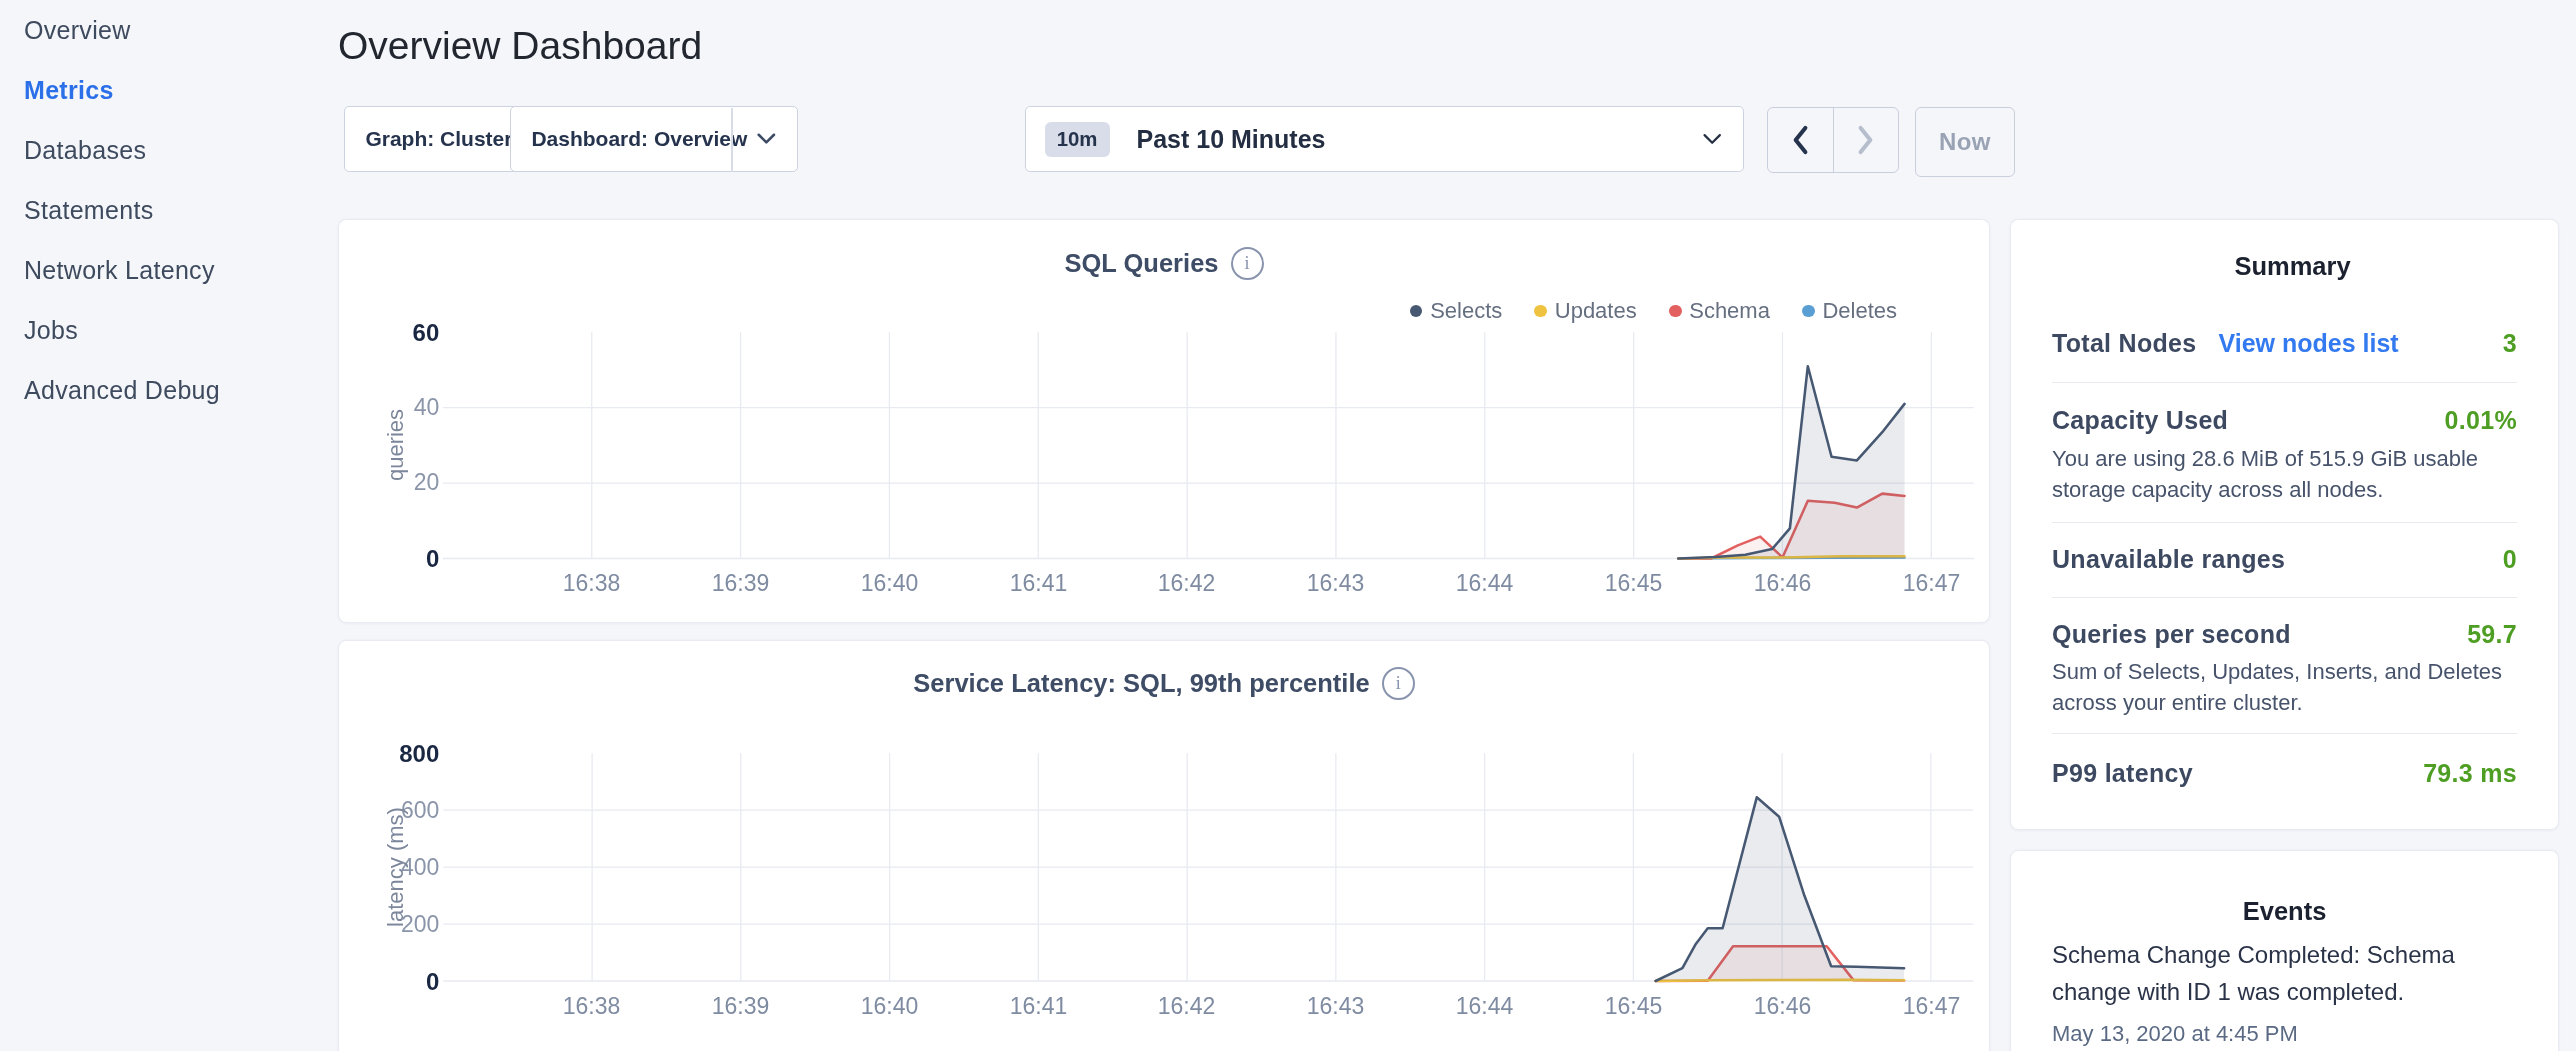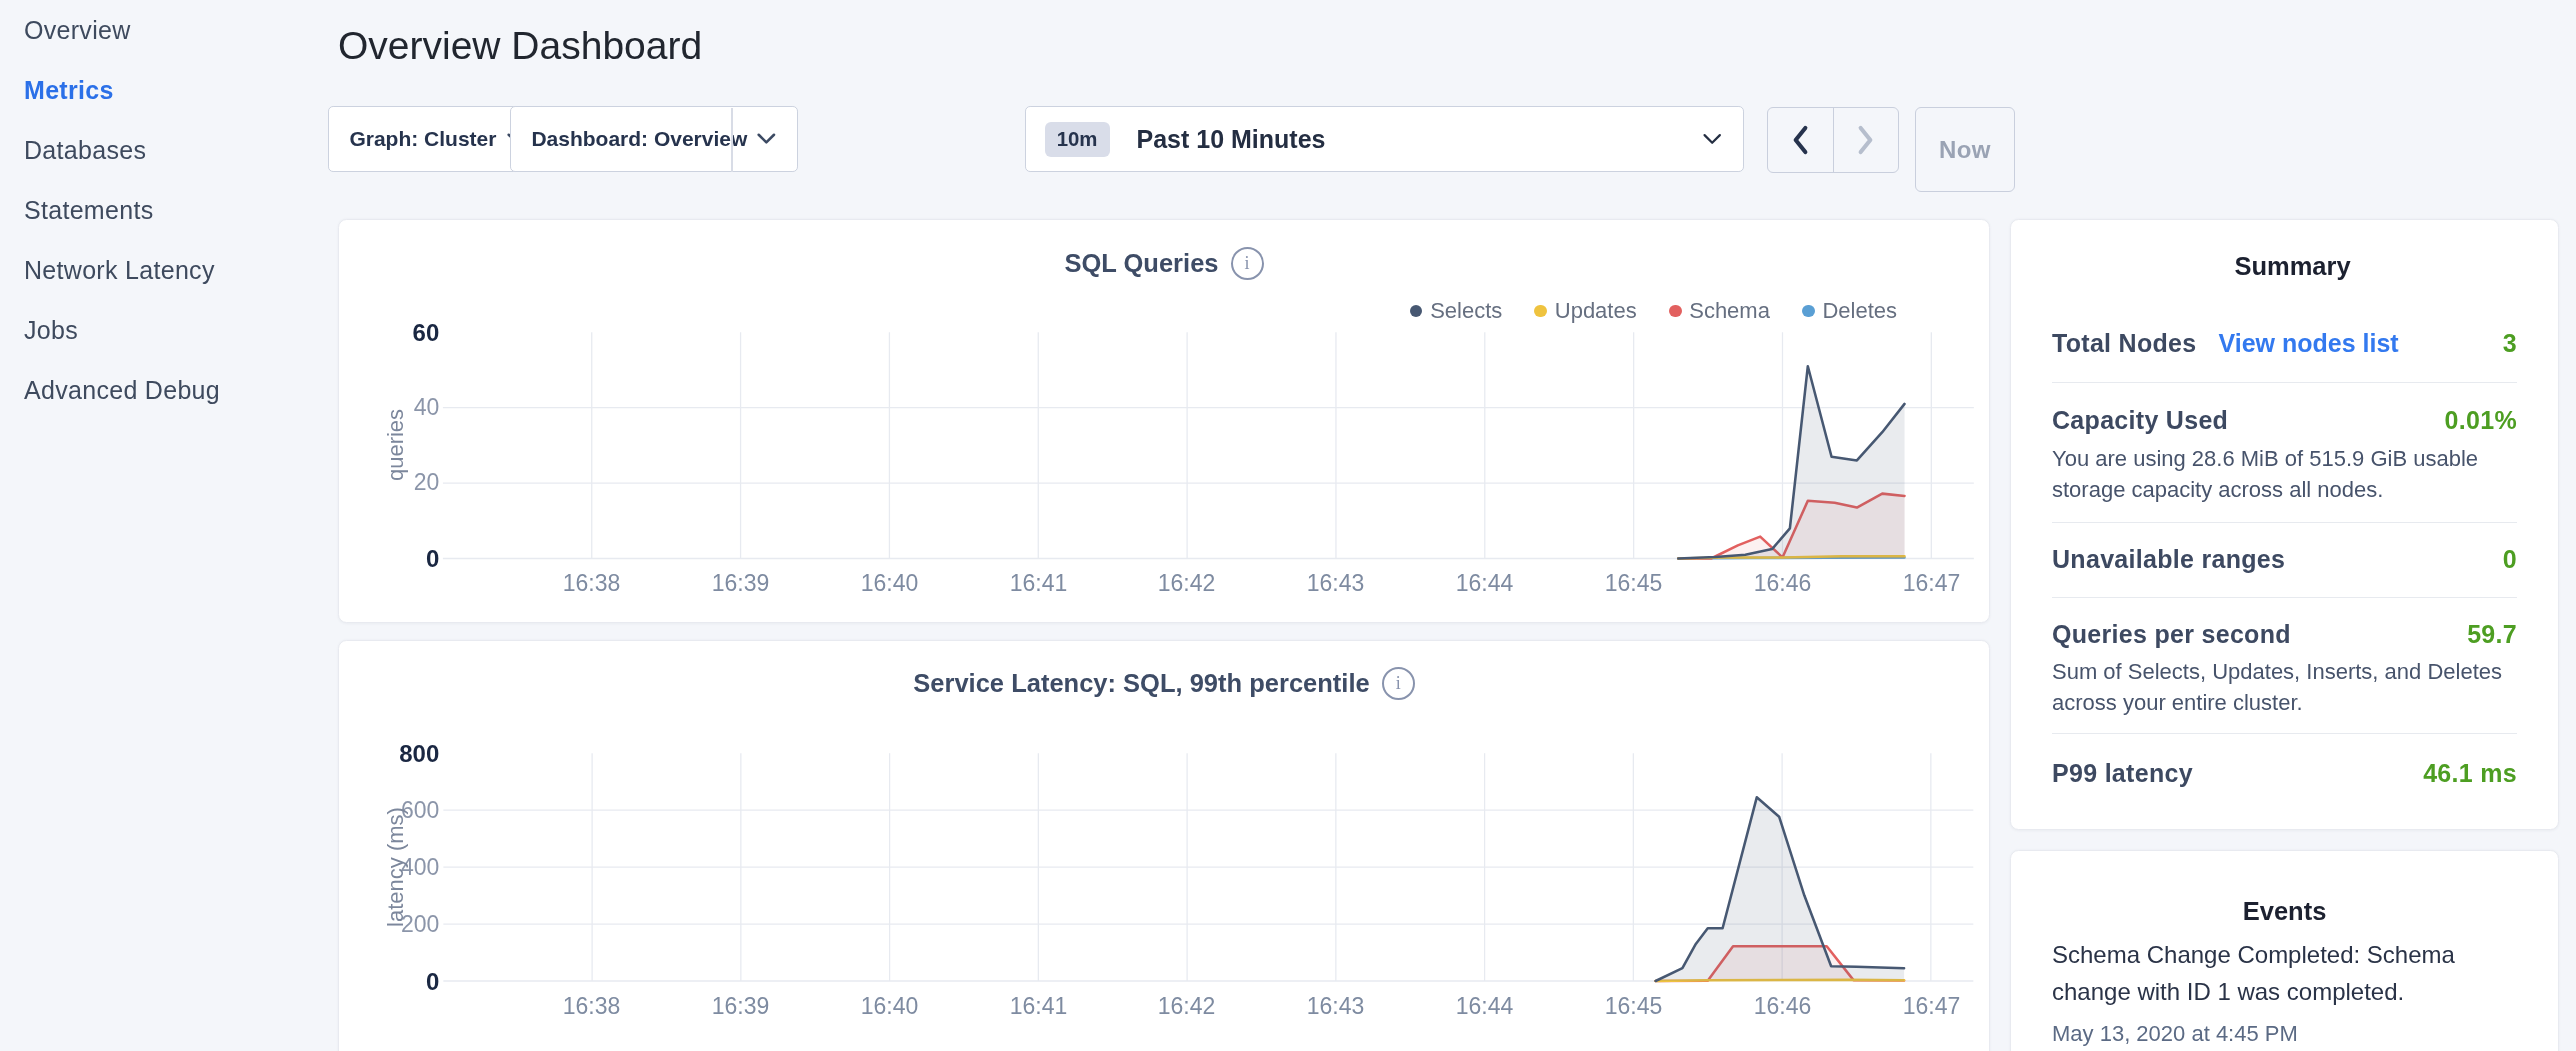--- a/index.html
+++ b/index.html
@@ -23,21 +23,21 @@
   .time-box{left:1025px;top:106px;width:719px;height:66px;background:#fff;border:1.3px solid #ccd2df;
         border-radius:5.1px;display:flex;align-items:center;box-sizing:border-box;cursor:pointer;}
   .time-badge{margin-left:18.7px;background:#d9dde9;border-radius:6px;padding:6px 12px;
         font-size:20.4px;font-weight:700;color:#26334d;}
   .time-label{margin-left:27px;font-size:25px;font-weight:700;color:#242e42;}
   .time-chevron{margin-left:auto;margin-right:20.4px;display:flex;}
   .arrow-group{left:1767px;top:107px;width:132px;height:66px;border:1.3px solid #c9cfdd;border-radius:6px;
         box-sizing:border-box;display:flex;}
   .arrow-btn{flex:1;display:flex;align-items:center;justify-content:center;cursor:pointer;}
   .arrow-btn + .arrow-btn{border-left:1.3px solid #c9cfdd;}
-  .now-btn{left:1915px;top:107px;width:100px;height:85px;border:1.3px solid #c9cfdd;border-radius:6px;
+  .now-btn{left:1915px;top:107px;width:100px;height:70px;border:1.3px solid #c9cfdd;border-radius:6px;
         box-sizing:border-box;display:flex;align-items:center;justify-content:center;
         font-size:24px;font-weight:700;color:#9aa3b4;letter-spacing:0.4px;cursor:pointer;}
   
   .card{position:absolute;background:#fff;border:1.3px solid #e8eaf0;border-radius:8.5px;
         box-shadow:0 0.9px 2.6px rgba(40,50,80,.05);box-sizing:border-box;}
   
   .chart-head{position:absolute;left:0;right:0;display:flex;align-items:center;justify-content:center;gap:12px;}
   .chart-title{font-size:25.5px;font-weight:700;color:#3e4c66;}
   .info-icon{width:29px;height:29px;border:2.1px solid #8893ad;border-radius:50%;display:flex;
         align-items:center;justify-content:center;font-size:18px;color:#8893ad;cursor:pointer;
@@ -70,21 +70,21 @@
   <div class="side-item active">Metrics</div>
   <div class="side-item">Databases</div>
   <div class="side-item">Statements</div>
   <div class="side-item">Network Latency</div>
   <div class="side-item">Jobs</div>
   <div class="side-item">Advanced Debug</div>
 </nav>
 
 <h1 class="abs page-title" style="margin:0;">Overview Dashboard</h1>
 
-<div class="abs drop" style="left:328px;min-width:148px;">
+<div class="abs drop" style="left:344px;min-width:148px;">
   <span>Graph: Cluster</span>
   <span style="display:flex;">
     <svg width="18.7" height="12" viewBox="0 0 22 14">
         <path d="M2 2 L11 11 L20 2" fill="none" stroke="#3c4a63" stroke-width="3" stroke-linecap="round" stroke-linejoin="round"></path>
       </svg>
   </span>
 </div>
 
 <div class="abs drop" style="left:510px;min-width:196px;">
   <span>Dashboard: Overview</span>
@@ -259,21 +259,21 @@
 
   <div class="sum-row" style="top:400px;">
     <span class="sum-label">Queries per second</span>
     <span class="sum-value">59.7</span>
   </div>
   <div class="sum-desc" style="top:436px;">Sum of Selects, Updates, Inserts, and Deletes across your entire cluster.</div>
   <div class="sum-div" style="top:513px;"></div>
 
   <div class="sum-row" style="top:539px;">
     <span class="sum-label">P99 latency</span>
-    <span class="sum-value">46.1 ms</span>
+    <span class="sum-value">79.3 ms</span>
   </div>
 </aside>
 
 <aside class="card" style="left:2010px;top:850px;width:549px;height:238px;">
   <div class="panel-title" style="top:46px;">Events</div>
   <div class="event-msg" style="top:85px;">Schema Change Completed: Schema change with ID 1 was completed.</div>
   <div class="event-date" style="top:170px;">May 13, 2020 at 4:45 PM</div>
 </aside>
 
 

